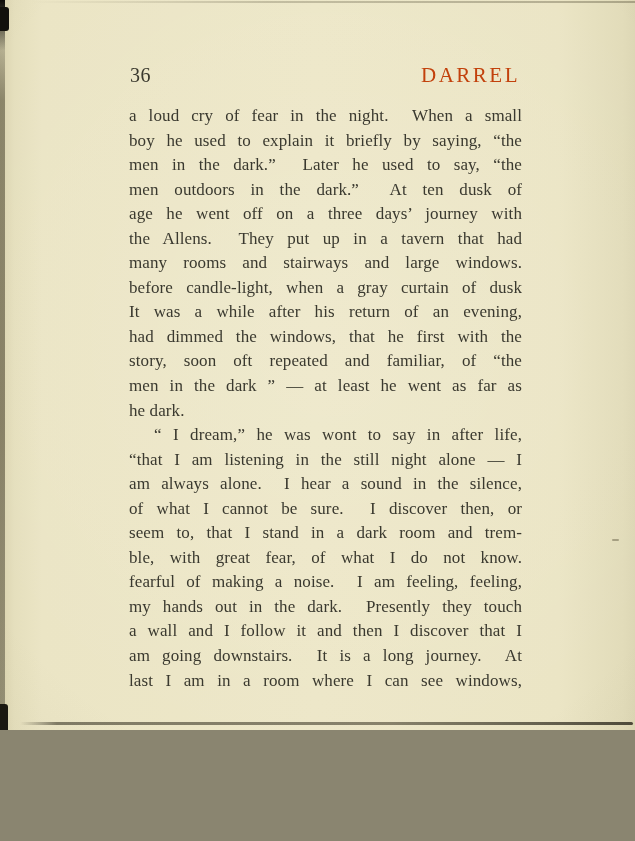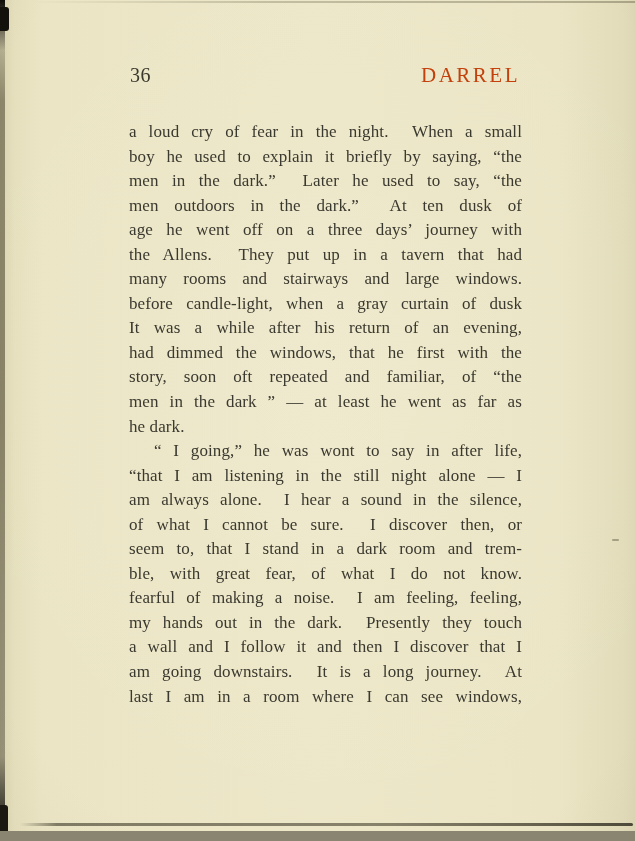--- a/index.html
+++ b/index.html
@@ -3,21 +3,21 @@
 <meta charset="utf-8">
 <style>
   html, body {
     margin: 0;
     padding: 0;
     background: #8a8570;
   }
   .scan-root {
     position: relative;
     width: 635px;
-    height: 831px;
+    height: 730px;
     overflow: hidden;
     background: #ece6c6;
     font-family: "Liberation Serif", "DejaVu Serif", serif;
   }
   
   .page-surface {
     position: absolute;
     inset: 0;
     background:
       radial-gradient(ellipse 120% 110% at 52% 46%,
@@ -96,21 +96,21 @@
     font-size: 21px;
     color: #c2410c;
     letter-spacing: 2.5px;
   }
 
   
   .text-block {
     position: absolute;
     left: 129px;
     width: 393px;
-    top: 120px;
+    top: 104px;
   }
   .line {
     font-size: 17px;
     line-height: 24.55px;
     color: #3a392f;
     text-align: justify;
     text-align-last: justify;
     white-space: pre-wrap;
     letter-spacing: 0.1px;
   }
@@ -139,21 +139,21 @@
       <div class="line">men outdoors in the dark.”  At ten dusk of</div>
       <div class="line">age he went off on a three days’ journey with</div>
       <div class="line">the Allens.  They put up in a tavern that had</div>
       <div class="line">many rooms and stairways and large windows.</div>
       <div class="line">before candle-light, when a gray curtain of dusk</div>
       <div class="line">It was a while after his return of an evening,</div>
       <div class="line">had dimmed the windows, that he first with the</div>
       <div class="line">story, soon oft repeated and familiar, of “the</div>
       <div class="line">men in the dark ” — at least he went as far as</div>
       <div class="line flush-left">he dark.</div>
-      <div class="line indent">“ I going,” he was wont to say in after life,</div>
+      <div class="line indent">“ I dream,” he was wont to say in after life,</div>
       <div class="line">“that I am listening in the still night alone — I</div>
       <div class="line">am always alone.  I hear a sound in the silence,</div>
       <div class="line">of what I cannot be sure.  I discover then, or</div>
       <div class="line">seem to, that I stand in a dark room and trem-</div>
       <div class="line">ble, with great fear, of what I do not know.</div>
       <div class="line">fearful of making a noise.  I am feeling, feeling,</div>
       <div class="line">my hands out in the dark.  Presently they touch</div>
       <div class="line">a wall and I follow it and then I discover that I</div>
       <div class="line">am going downstairs.  It is a long journey.  At</div>
       <div class="line">last I am in a room where I can see windows,</div>

